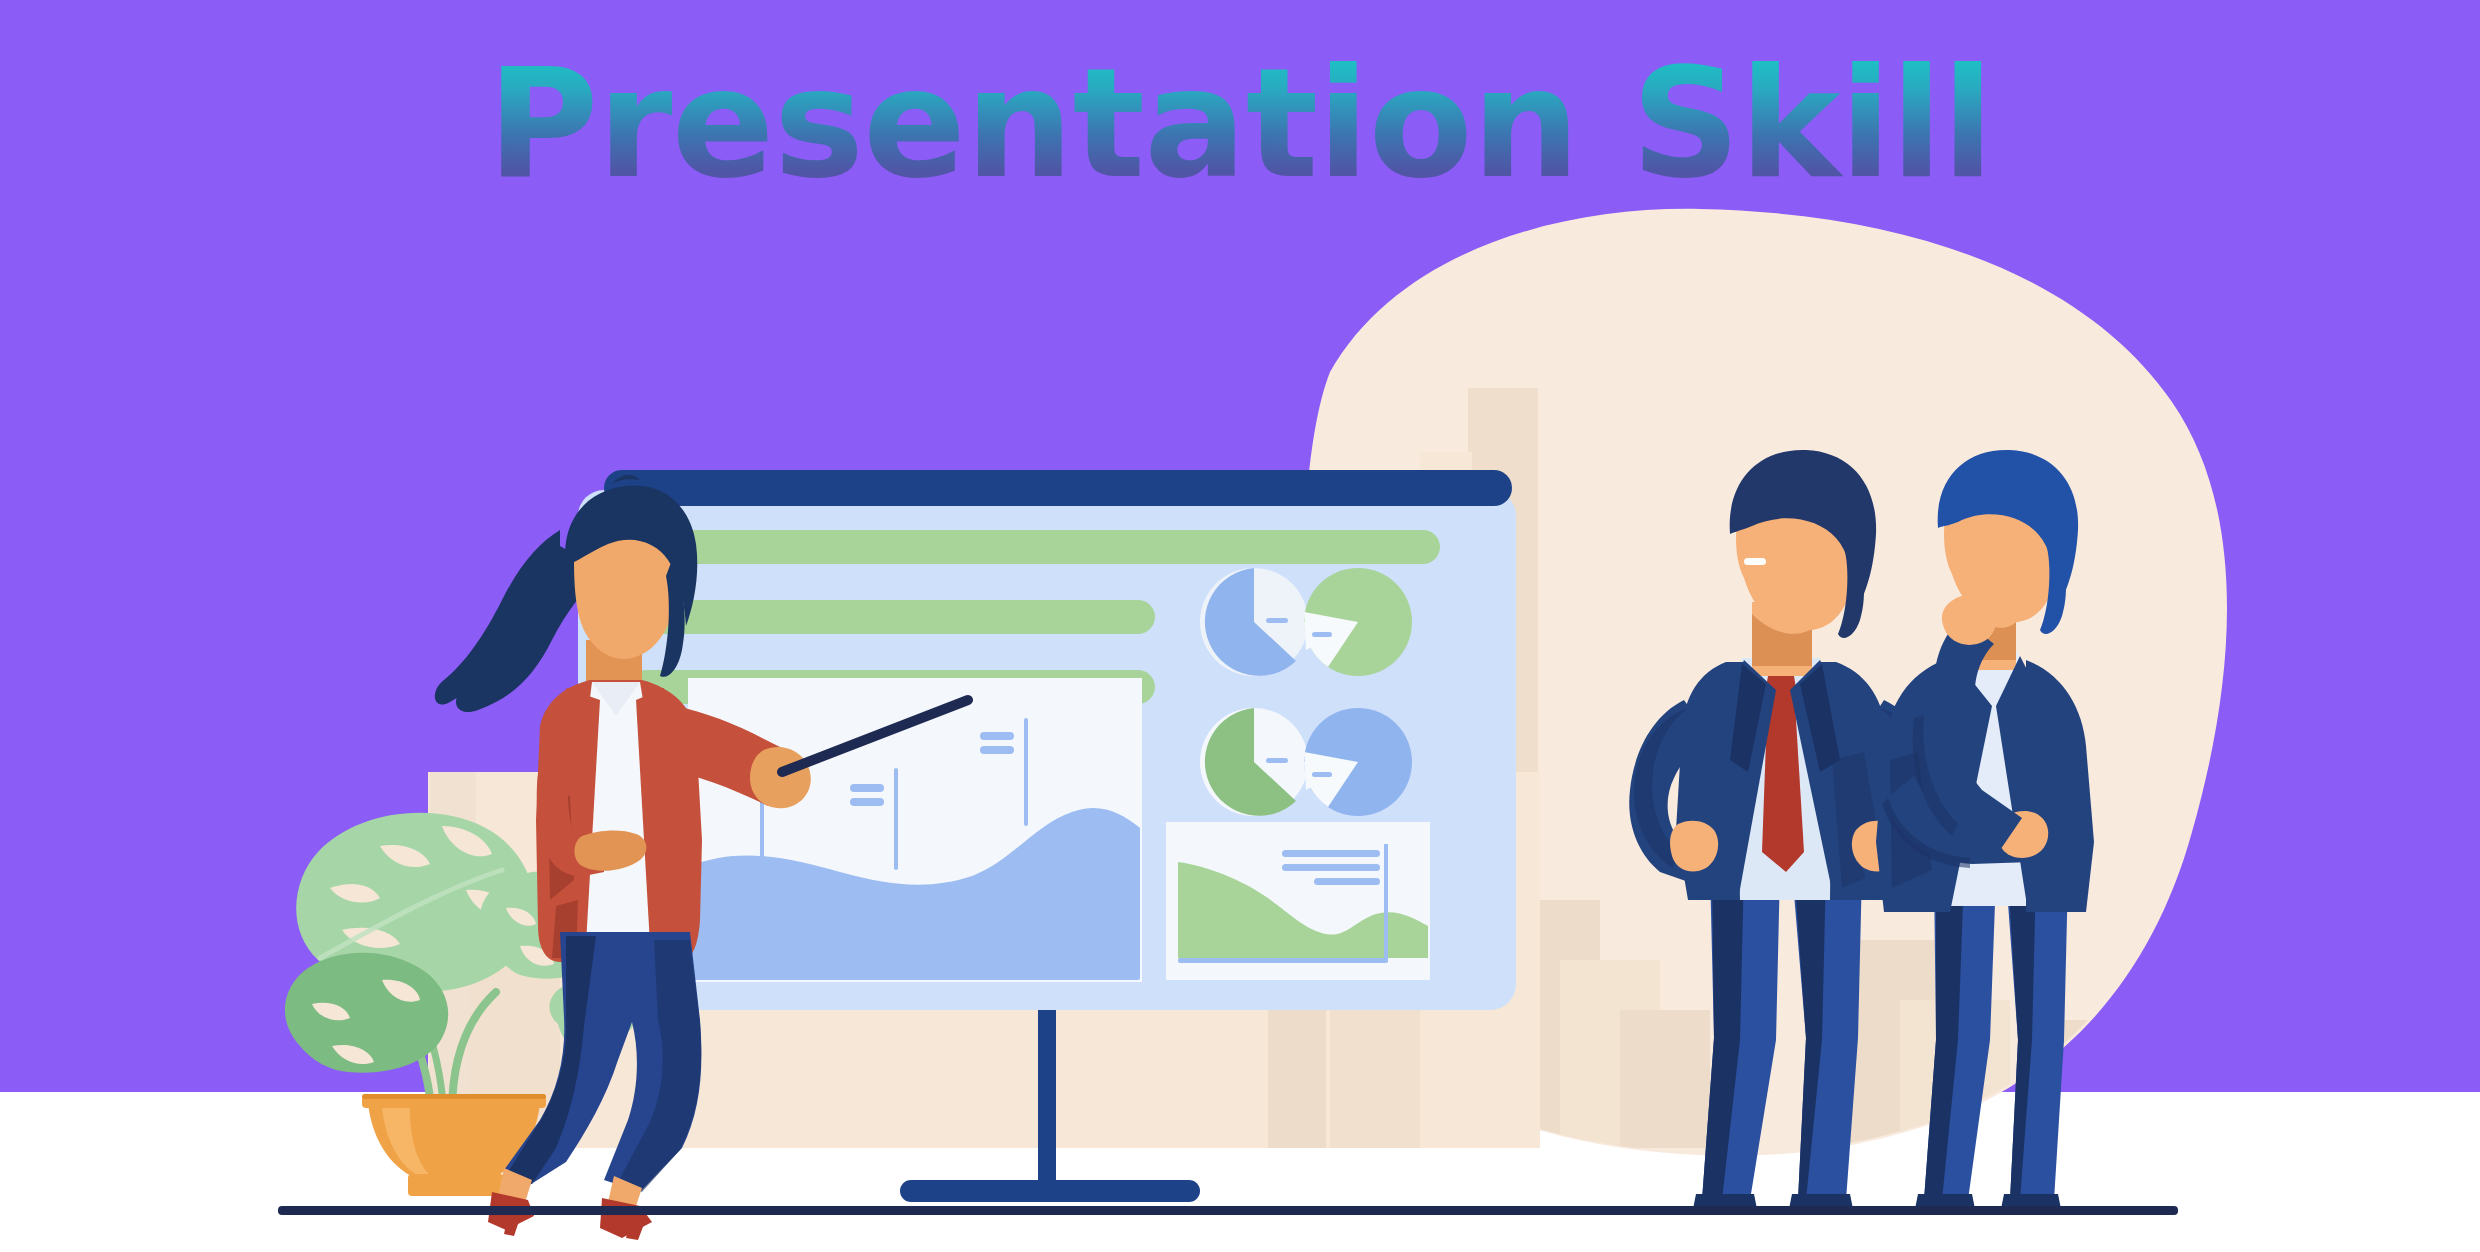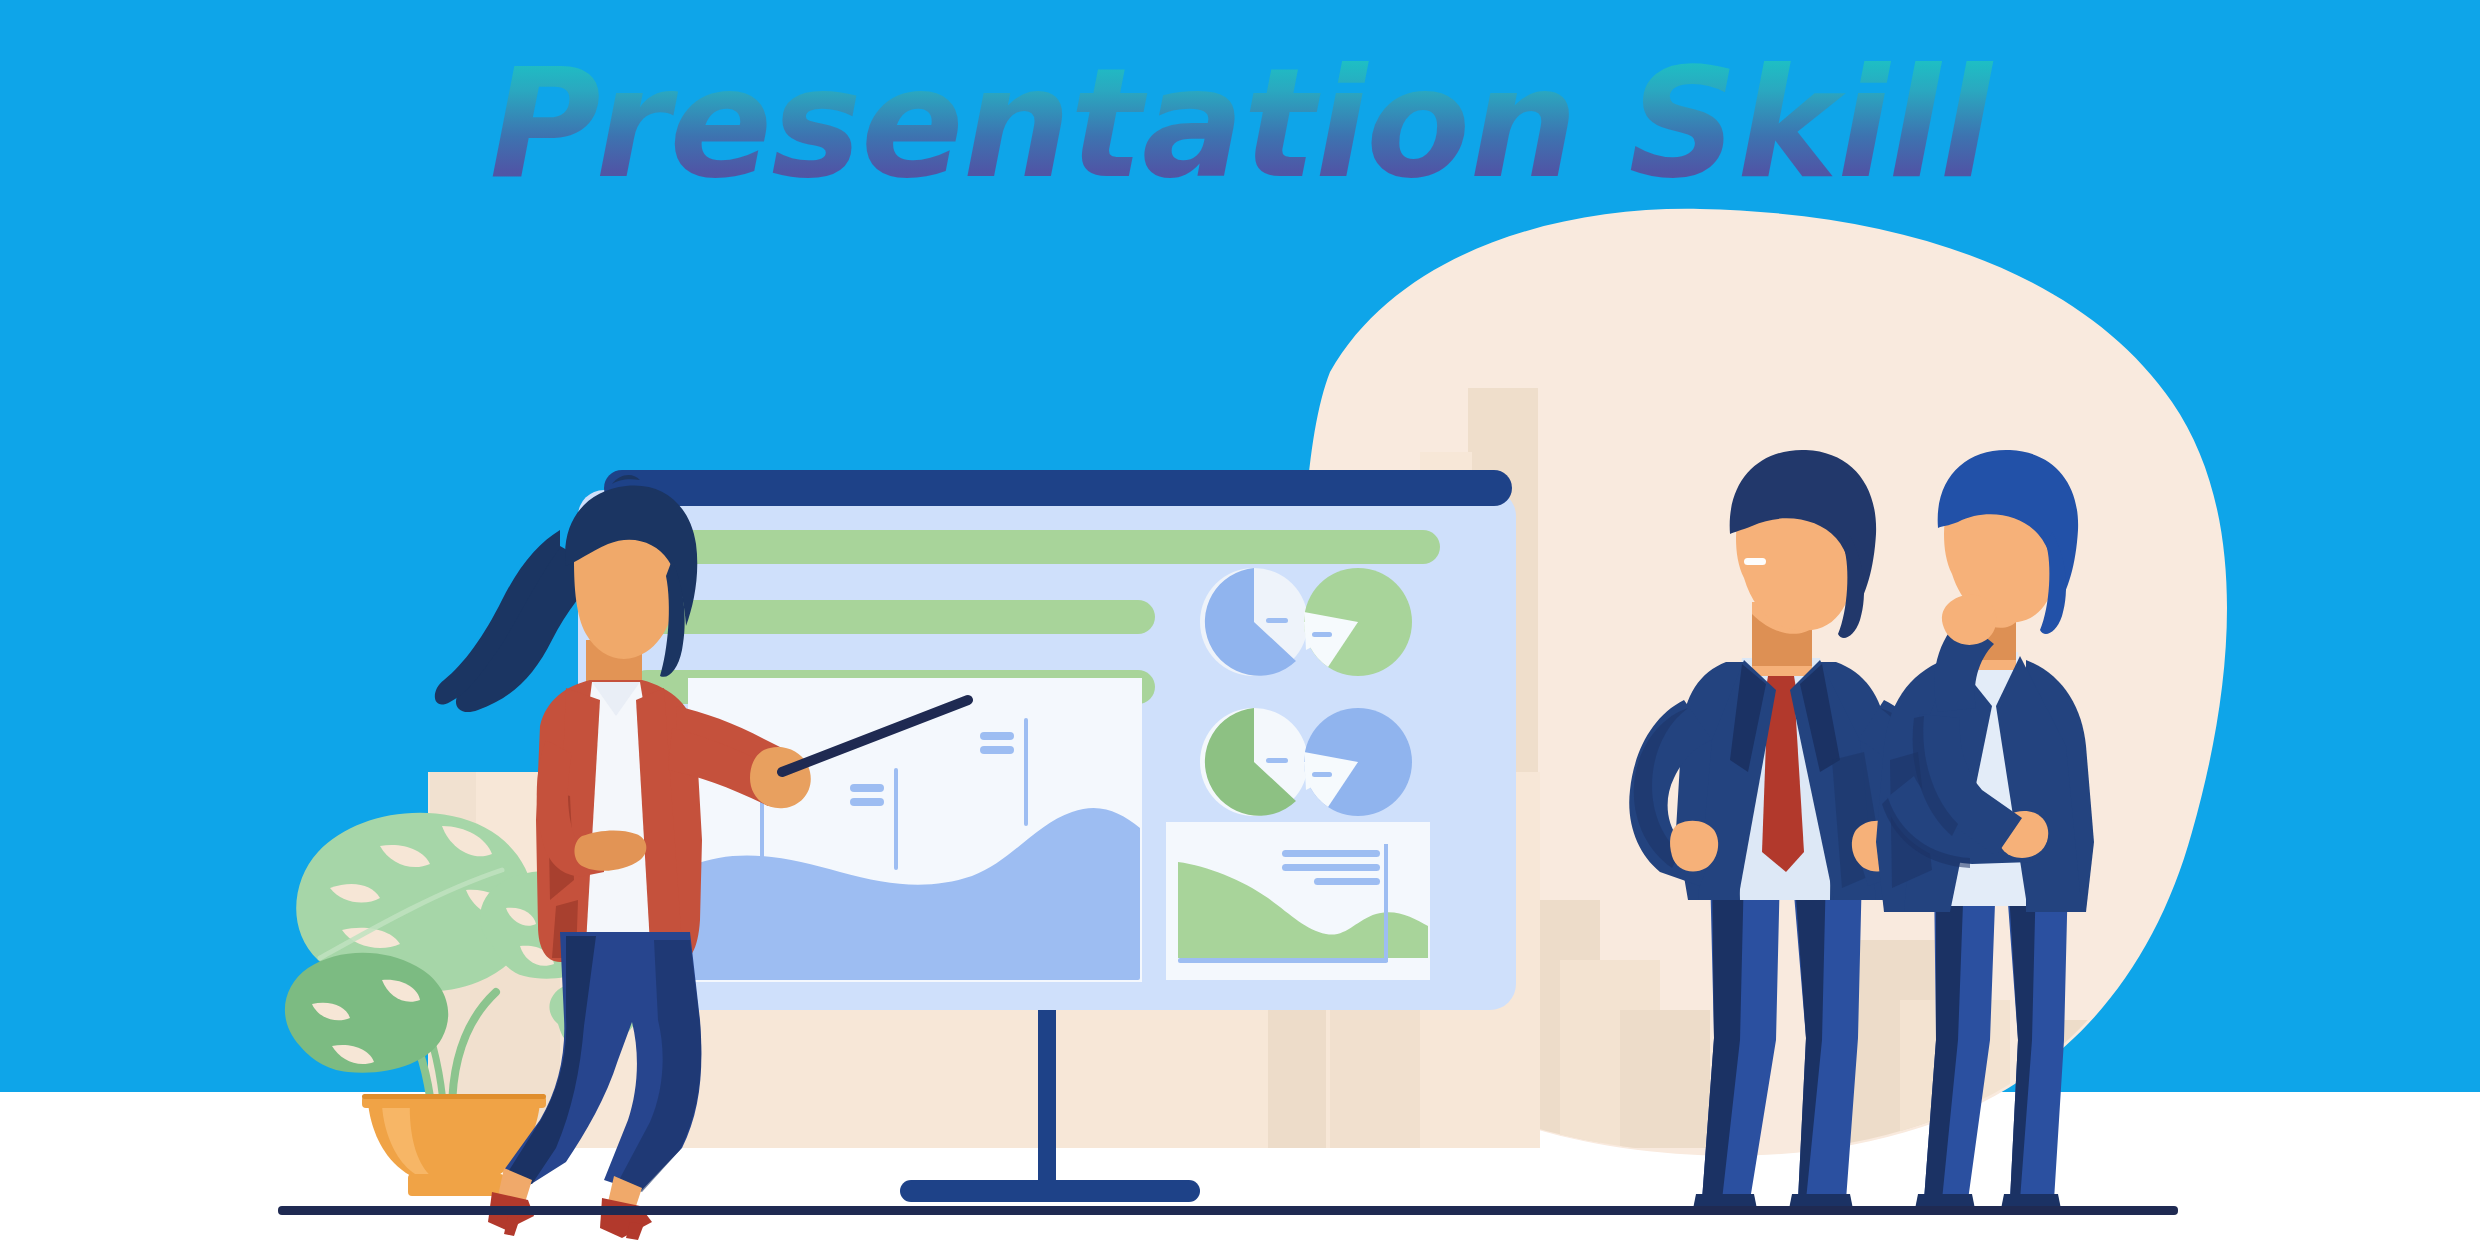--- a/index.html
+++ b/index.html
@@ -2,21 +2,21 @@
 <html><head>
 <meta charset="utf-8">
 <title>Presentation Skill</title>
 <style>
   html,body{margin:0;padding:0;background:#ffffff;}
   body{
     width:2480px;height:1252px;overflow:hidden;
     font-family:"Liberation Sans","DejaVu Sans",sans-serif;
     position:relative;
   }
-  #stage{position:relative;width:2480px;height:1092px;background:#0ea5e9;font-style:italic;}
+  #stage{position:relative;width:2480px;height:1092px;background:#8b5cf6;}
   #hero-title{
     position:absolute;
     left:0; top:48px; width:2480px;
     text-align:center;
     font-family:"DejaVu Sans","Liberation Sans",sans-serif;
     font-weight:900;
     font-size:152px;
     line-height:1.0;
     letter-spacing:-1px;
     background:linear-gradient(180deg,#18c9c6 0%,#2aa8c0 28%,#3d73b0 58%,#4e57a6 80%,#5a4b9f 100%);

